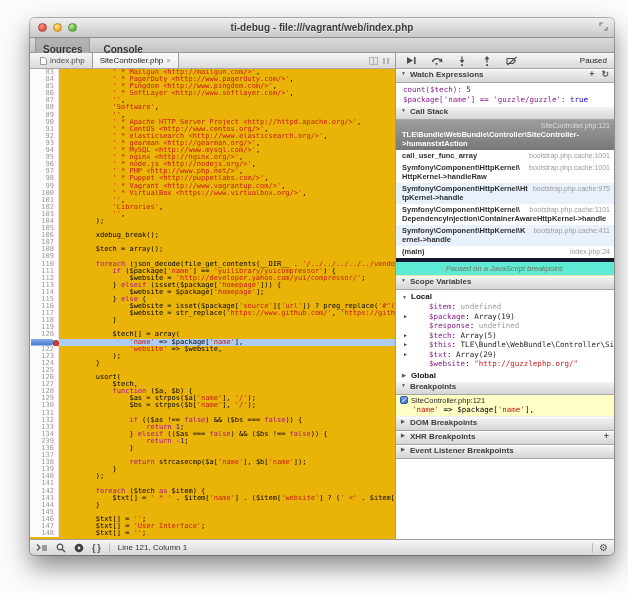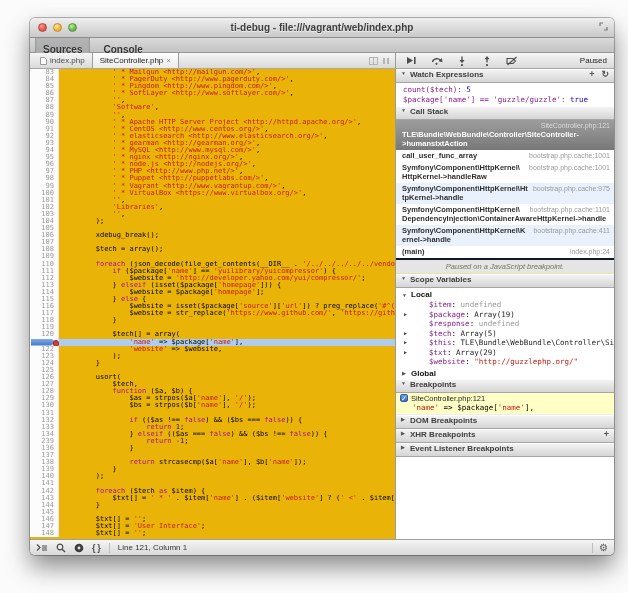--- a/index.html
+++ b/index.html
@@ -47,21 +47,21 @@
   .tri{font-size:5px;color:#555;width:6px;}
   .sec-actions{margin-left:auto;display:flex;gap:7px;color:#555;font-size:9px;line-height:9px;}
   .watch-item{padding:0 7px;height:9.5px;line-height:9.5px;font-family:"DejaVu Sans Mono",monospace;font-size:7.5px;white-space:nowrap;overflow:hidden;}
   .watch-wrap{padding:2px 0;}
   .wexpr{color:#8b1a8f;}.wval{color:#1c00cf;}
   .frame{position:relative;padding:1px 4px 2px 6px;font-size:7.5px;font-weight:bold;color:#2e2e2e;line-height:9px;overflow:hidden;word-wrap:break-word;}
   .frame .floc{float:right;color:#999;font-size:7px;font-weight:normal;margin-left:5px;}
   .frame.sel{background:linear-gradient(#9d9d9d,#787878);color:#fff;}
   .frame.sel .floc{float:none;display:block;text-align:right;color:#dcdcdc;}
   .frame.altrow{background:#e9f1fc;}
-  .paused-bar{background:#e5e5e5;border-top:2px solid #0f172a;border-bottom:1px solid #e5e5a0;color:#73735a;font-style:italic;text-align:center;padding:2px 0;font-size:7.5px;}
+  .paused-bar{background:#5eead4;border-top:4px solid #0f172a;border-bottom:1px solid #e5e5a0;color:#73735a;font-style:italic;text-align:center;padding:2px 0;font-size:7.5px;}
   .scope-label{font-size:8px;font-weight:bold;color:#111;padding:2px 6px 1px;display:flex;gap:3px;align-items:center;}
   .scope-item{padding:0 6px 0 16px;height:9.5px;line-height:9.5px;font-family:"DejaVu Sans Mono",monospace;font-size:7.5px;white-space:nowrap;overflow:hidden;position:relative;}
   .vtri{position:absolute;left:8px;top:0;font-size:5px;color:#444;}
   .vname{color:#8b1a8f;margin-left:17px;}
   .vval-u{color:#9a9a9a;}.vval-o{color:#1e1e1e;}.vval-s{color:#c41a16;}
   .bp-row{background:#ffffc6;padding:1px 4px 2px;border-bottom:1px solid #eee;}
   .bp-line1{display:flex;align-items:center;gap:3px;font-size:7.5px;color:#1e1e1e;}
   .checkbox{width:8px;height:8px;flex:none;background:linear-gradient(#6ea3e8,#3a6fc4);border:1px solid #2d5ca8;border-radius:2px;color:#fff;font-size:7px;line-height:8px;text-align:center;box-sizing:border-box;}
   .bp-code{font-family:"DejaVu Sans Mono",monospace;font-size:7.5px;padding-left:12px;white-space:pre;}
   .sidebar-fill{flex:1;background:#fff;}

